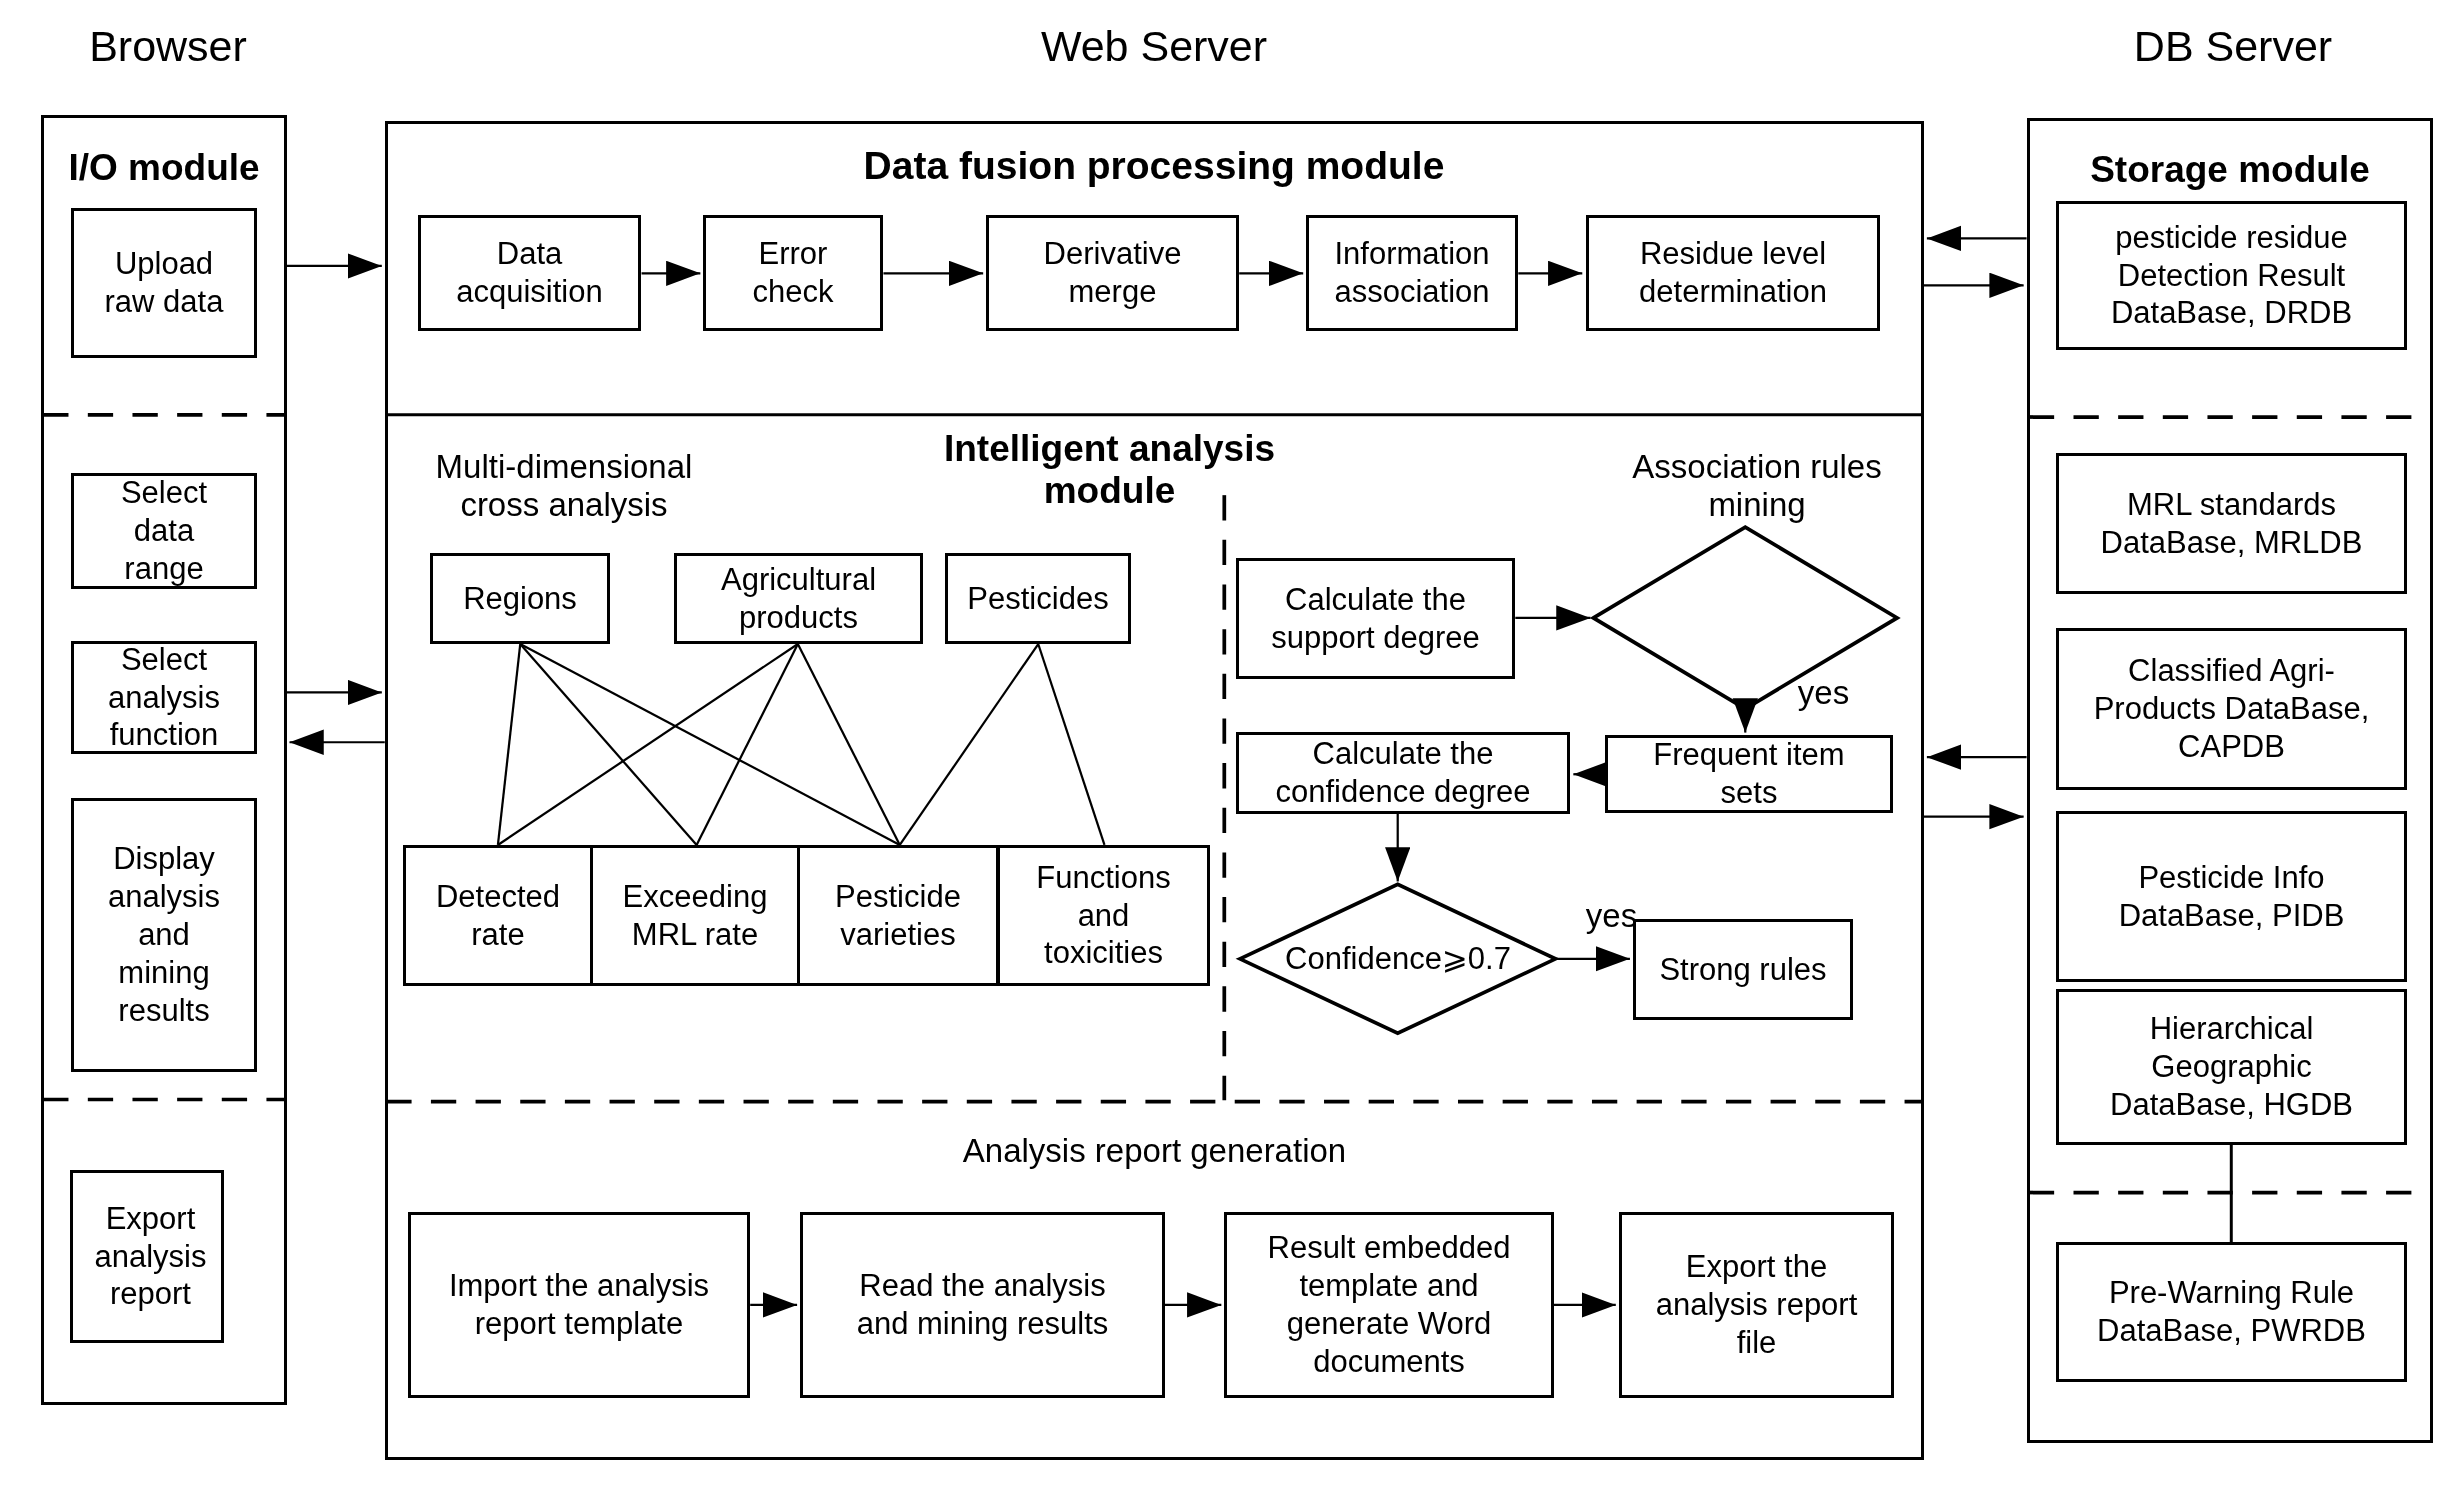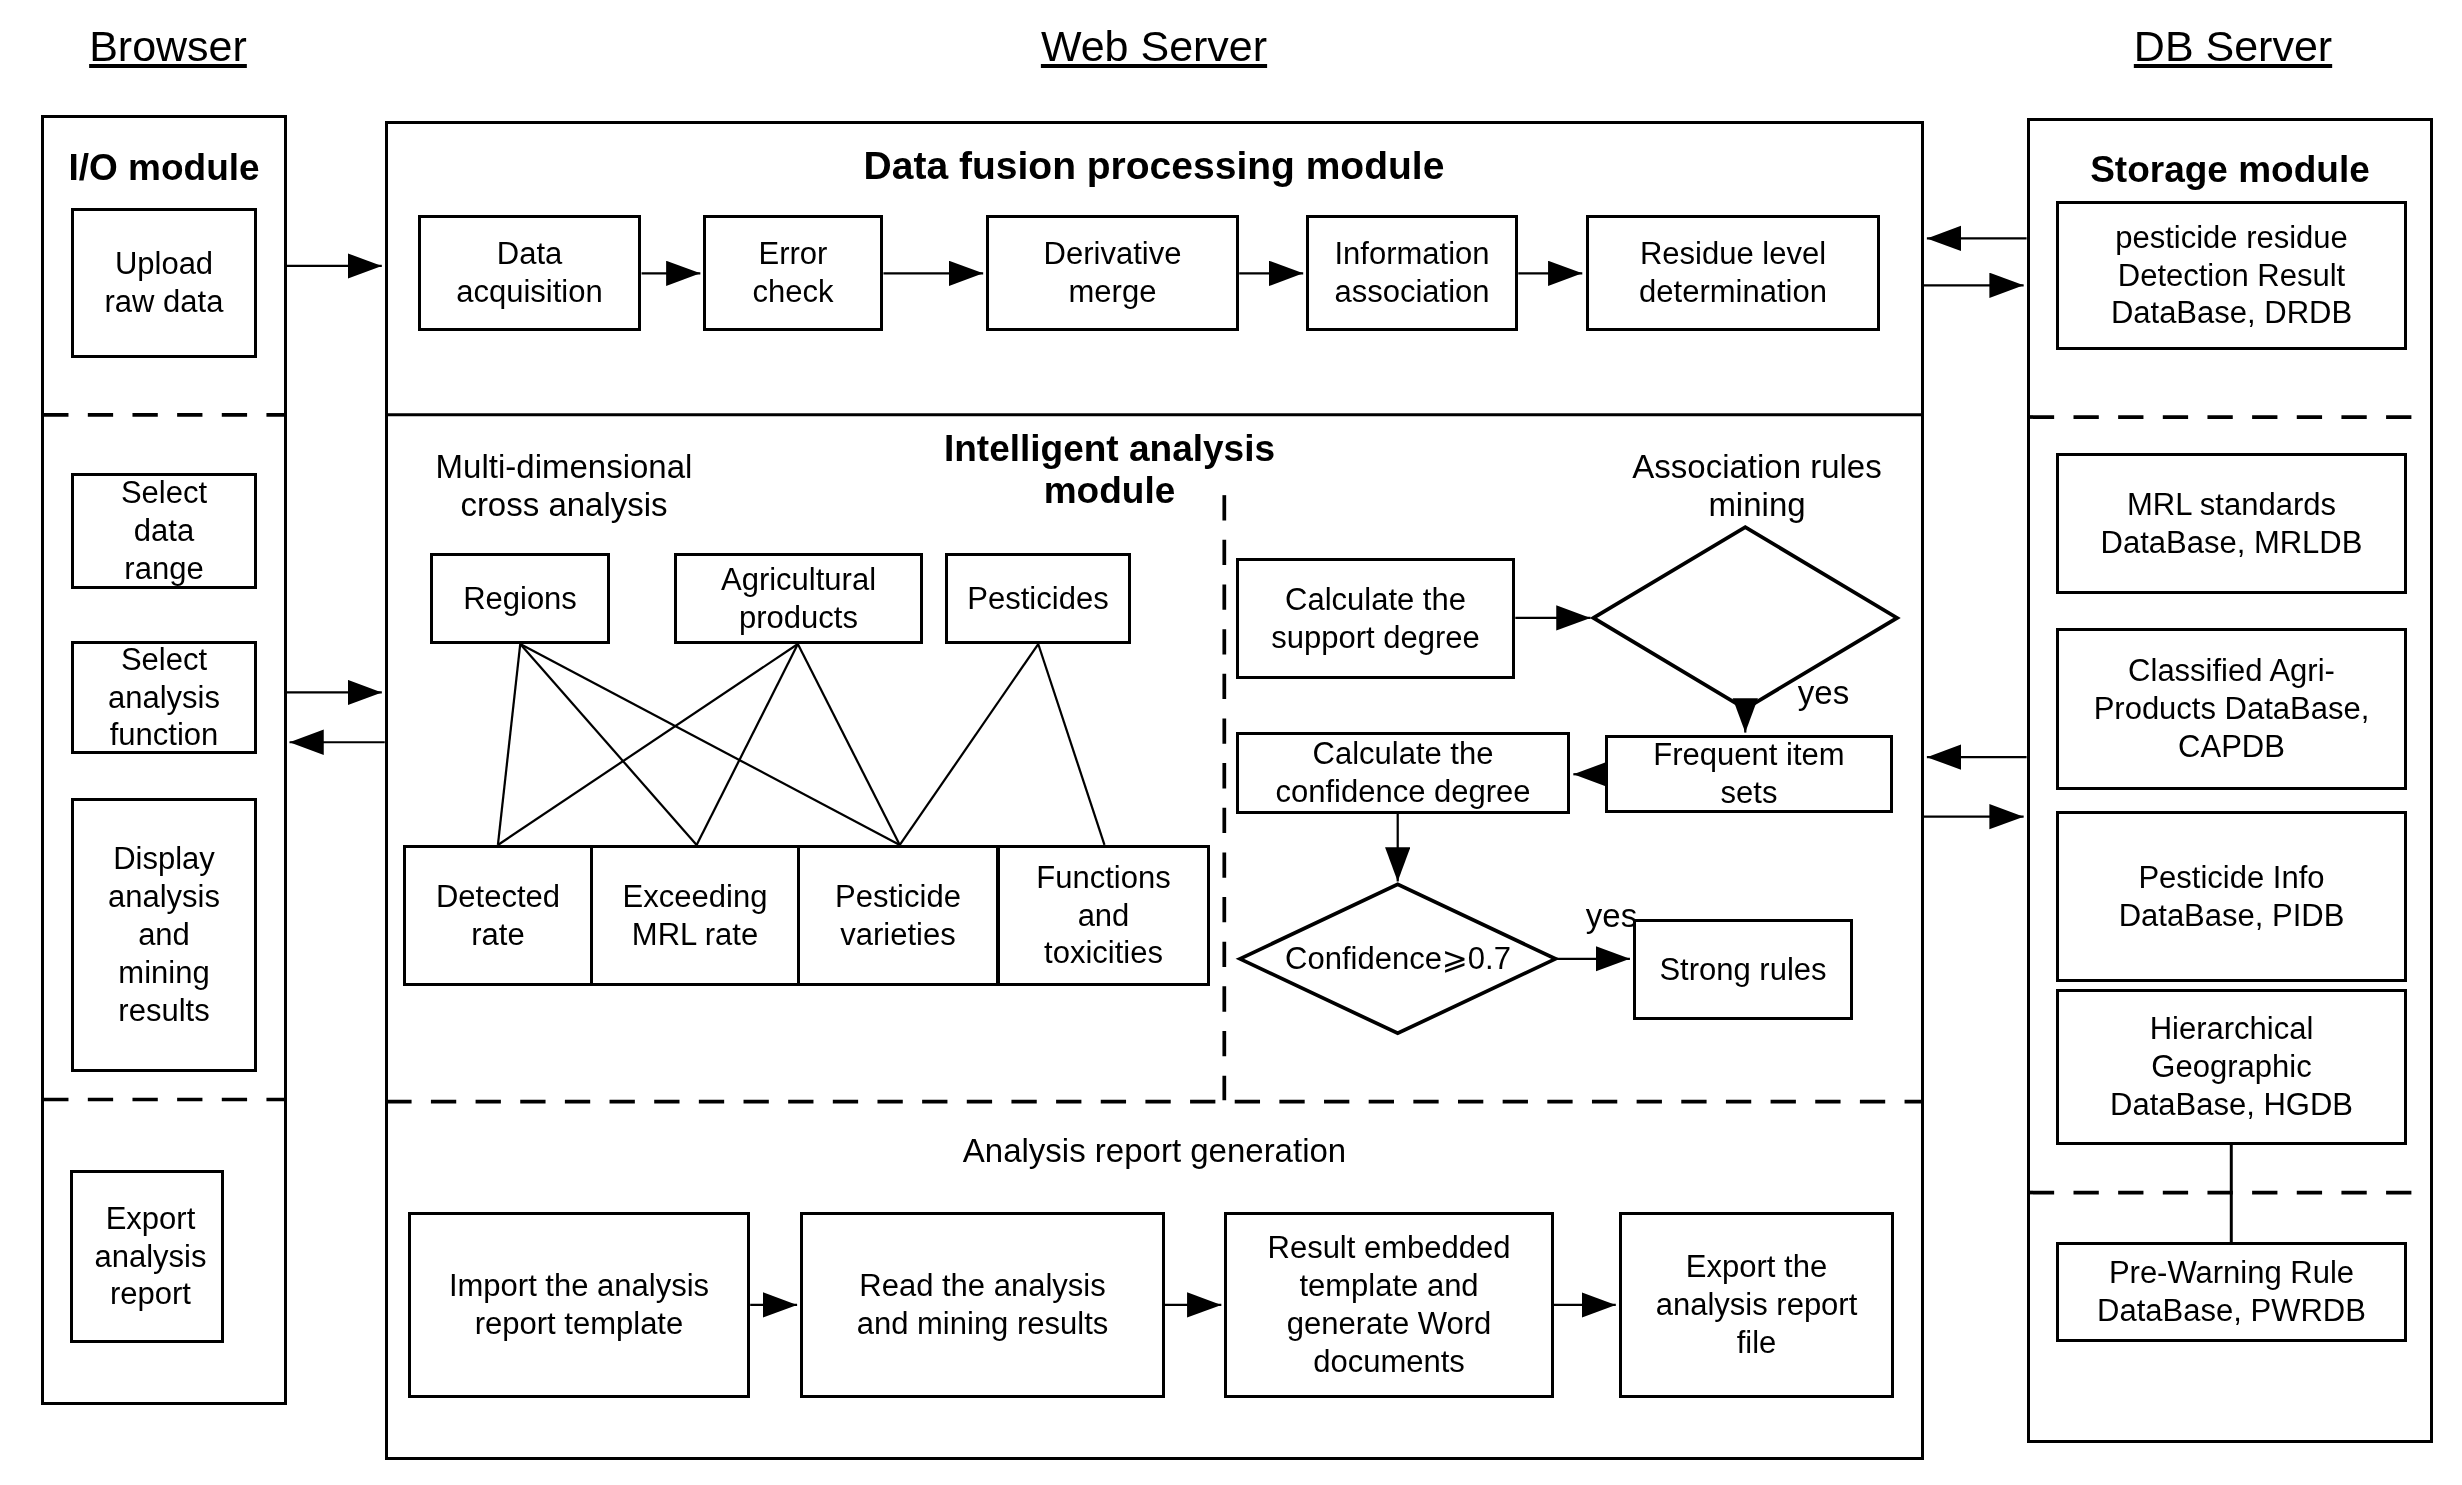--- a/index.html
+++ b/index.html
@@ -18,21 +18,21 @@
   }
   .box{
     position:absolute;border:3px solid #000;box-sizing:border-box;
     background:#fff;display:flex;align-items:center;justify-content:center;
     text-align:center;white-space:pre-line;font-size:31px;line-height:1.22;z-index:2;
   }
   .label{
     position:absolute;text-align:center;white-space:pre-line;z-index:2;
     display:flex;align-items:center;justify-content:center;
   }
-  .col-title{font-size:43px;text-decoration:underline;}
+  .col-title{font-size:43px;}
   .module-title{font-weight:bold;font-size:37px;}
   .df-title{font-weight:bold;font-size:39px;}
   .sub-label{font-size:33px;}
   .diamond-text{font-size:31px;background:transparent;z-index:2;}
   .report-title{font-size:33px;}
 </style>
 </head>
 <body>
 
 <div id="canvas">
@@ -184,17 +184,17 @@
   <div class="box" style="left:2056px;top:453px;width:351px;height:141px;">MRL standards
 DataBase, MRLDB</div>
   <div class="box" style="left:2056px;top:628px;width:351px;height:162px;">Classified Agri-
 Products DataBase,
 CAPDB</div>
   <div class="box" style="left:2056px;top:811px;width:351px;height:171px;">Pesticide Info
 DataBase, PIDB</div>
   <div class="box" style="left:2056px;top:989px;width:351px;height:156px;">Hierarchical
 Geographic
 DataBase, HGDB</div>
-  <div class="box" style="left:2056px;top:1242px;width:351px;height:100px;">Pre-Warning Rule
+  <div class="box" style="left:2056px;top:1242px;width:351px;height:140px;">Pre-Warning Rule
 DataBase, PWRDB</div>
 
 </div>
 
 
 </body></html>

